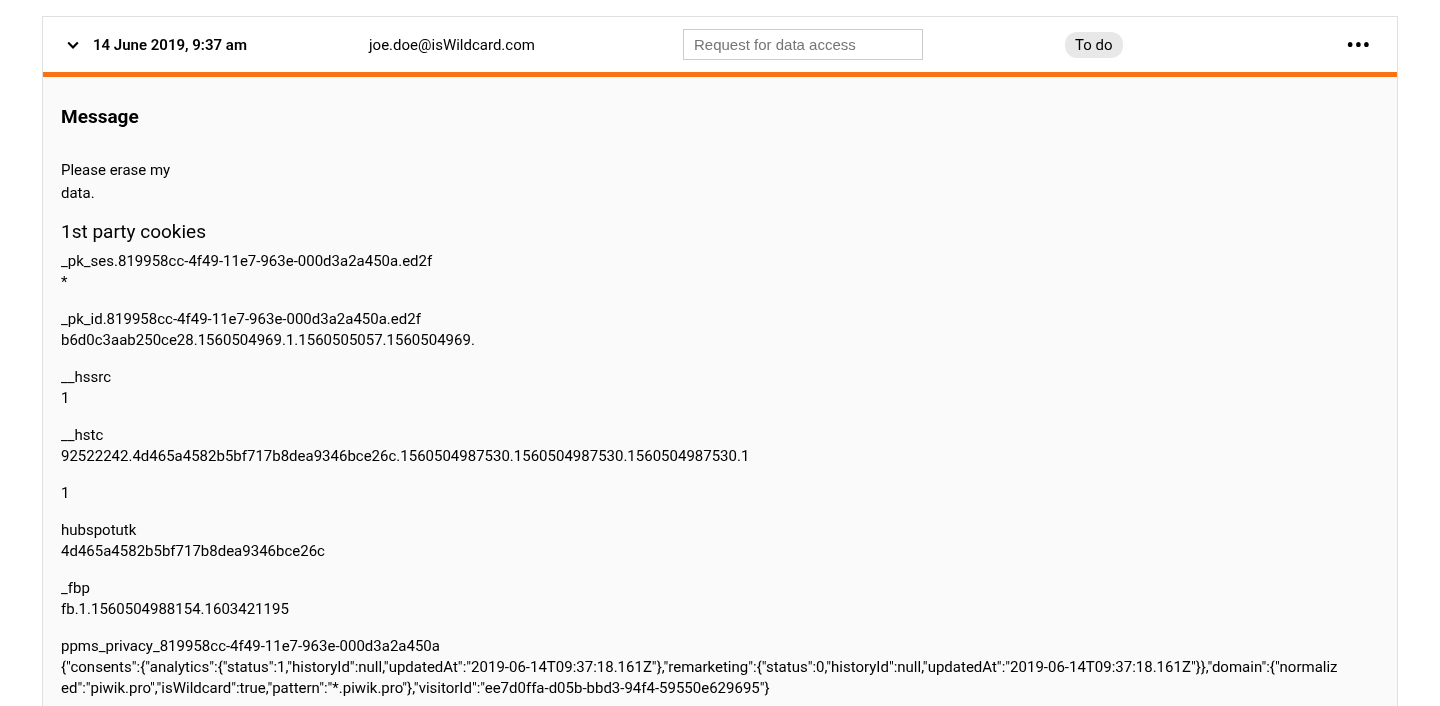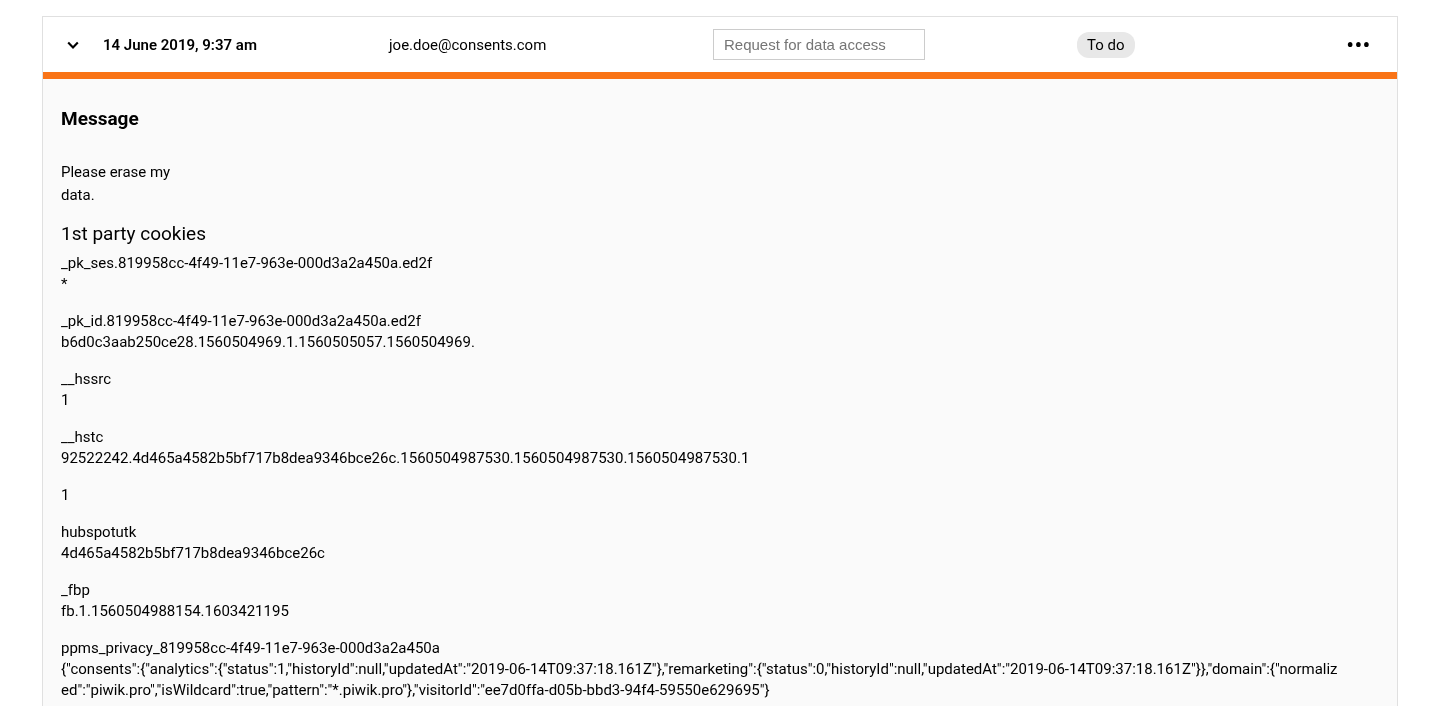--- a/index.html
+++ b/index.html
@@ -15,23 +15,23 @@
     }
     .container {
       border: 1px solid #e0e0e0;
       margin: 16px 42px;
       background: #ffffff;
     }
     .header-row {
       display: flex;
       align-items: center;
       padding: 12px 18px;
-      border-bottom: 7px solid #f97316;
+      border-bottom: 5px solid #f97316;
       background: #ffffff;
-      gap: 12px;
+      gap: 2px;
     }
     .chevron {
       width: 24px;
       height: 24px;
       display: flex;
       align-items: center;
       justify-content: center;
       cursor: pointer;
       font-size: 12px;
     }
@@ -47,21 +47,21 @@
     }
     .email-text {
       font-size: 15px;
       min-width: 300px;
       padding-left: 14px;
     }
     .request-input {
       border: 1px solid #cccccc;
       padding: 6px 10px;
       font-size: 15px;
-      width: 212px;
+      width: 240px;
       color: #888888;
       background: #ffffff;
       margin-left: 26px;
     }
     .status-badge {
       background: #e8e8e8;
       padding: 4px 10px;
       font-size: 15px;
       margin-left: 140px;
       border-radius: 12px;
@@ -117,21 +117,21 @@
 <body>
 
 <div class="container">
   <div class="header-row">
     <div class="chevron">
       <svg viewBox="0 0 10 10">
         <path d="M1 3 L5 7 L9 3" fill="none" stroke="#000" stroke-width="1.8"></path>
       </svg>
     </div>
     <div class="date-text">14 June 2019, 9:37 am</div>
-    <div class="email-text">joe.doe@consents.com</div>
+    <div class="email-text">joe.doe@isWildcard.com</div>
     <input class="request-input" type="text" placeholder="Request for data access" style="">
     <div class="status-badge">To do</div>
     <div class="spacer"></div>
     <div class="more-dots">
       <span>•••</span>
     </div>
   </div>
 
   <div class="content-area">
     <div class="section-heading">Message</div>

